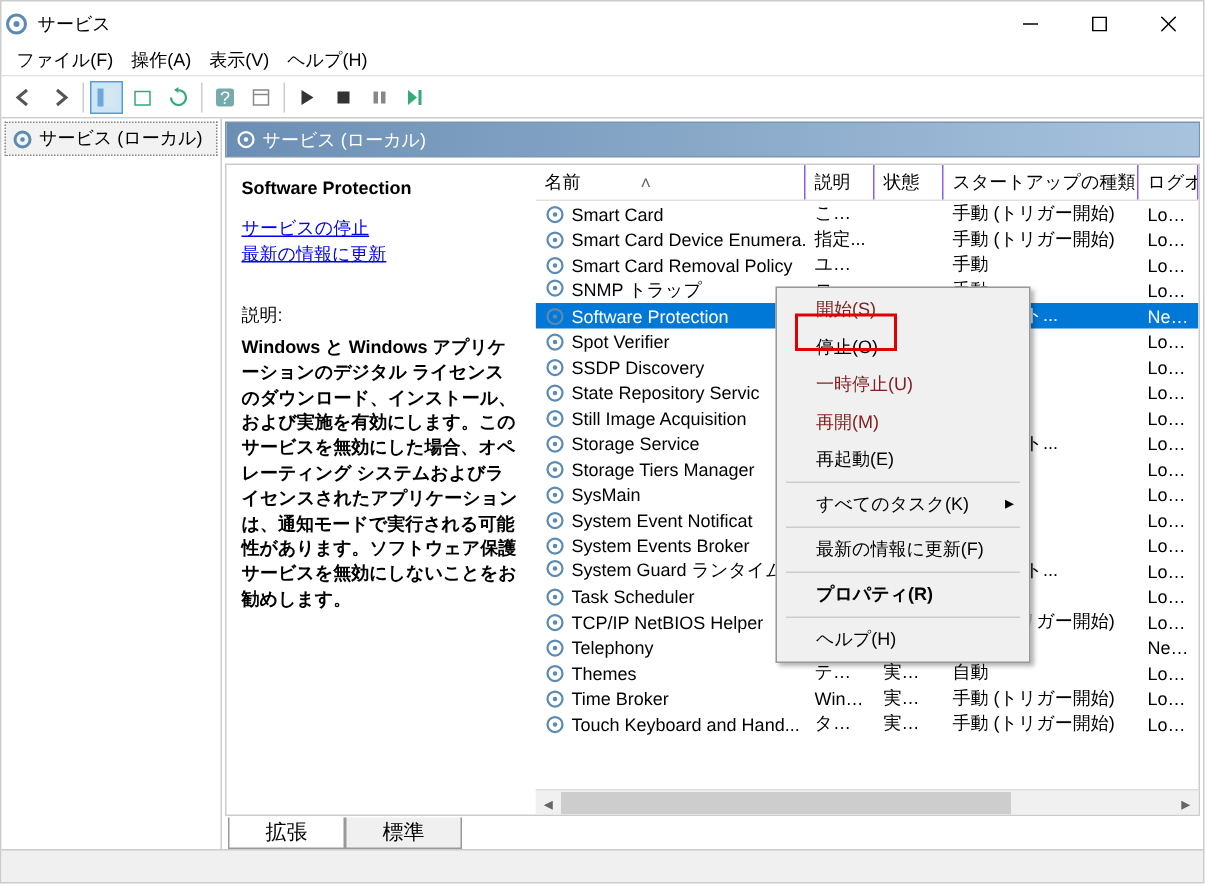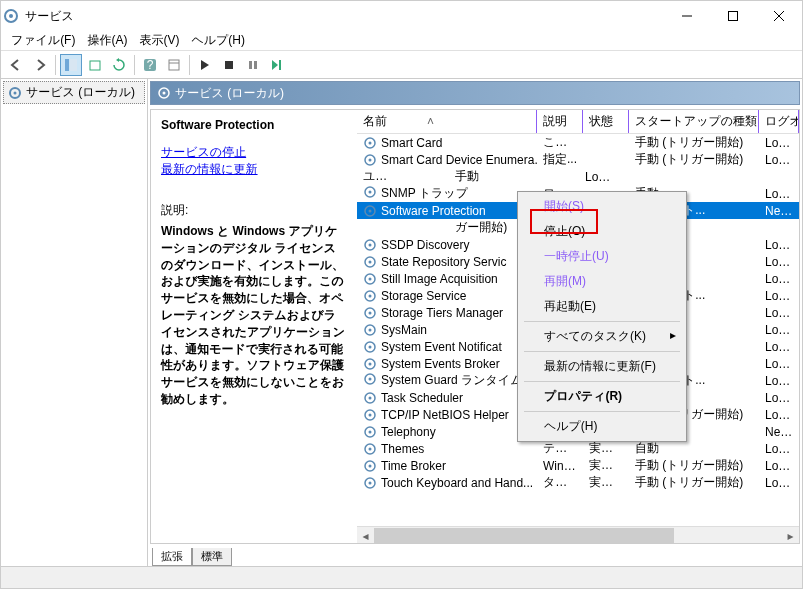--- a/index.html
+++ b/index.html
@@ -39,26 +39,26 @@
 .row { display: flex; height: 17px; align-items: center; }
 .row .cell { overflow: hidden; white-space: nowrap; text-overflow: ellipsis; padding: 0 6px; }
 .row .cname { width: 180px; display: flex; align-items: flex-start; }
 .row .cdesc { width: 46px; }
 .row .cstat { width: 46px; }
 .row .cstart { width: 130px; }
 .row .clogon { width: 40px; }
 .row .svc-icon { width: 14px; height: 14px; margin-right: 4px; flex-shrink: 0; }
 .row.selected { background: #0078d7; color: #fff; }
 .tabs { height: 20px; display: flex; align-items: flex-end; padding-left: 4px; }
-.tab { border: 1px solid #999; border-top: none; padding: 1px 8px; background: #f0f0f0; font-size: 11px; }
+.tab { border: 1px solid #999; border-top: none; padding: 1px 24px; background: #f0f0f0; font-size: 14px; }
 .tab.active { background: #fff; }
 .statusbar { height: 22px; border-top: 1px solid #ccc; background: #f0f0f0; }
 .ctxmenu { position: absolute; left: 160px; top: 81px; width: 170px; background: #f0f0f0; border: 1px solid #999; box-shadow: 2px 2px 3px rgba(0,0,0,0.3); padding: 2px; z-index: 10; }
 .ctxitem { padding: 4px 24px; position: relative; }
-.ctxitem.disabled { color: #8b5cf6; }
+.ctxitem.disabled { color: #7f1d1d; }
 .ctxsep { height: 1px; background: #ccc; margin: 2px 4px; }
 .ctxitem .arrow { position: absolute; right: 8px; }
 .highlight-box { position: absolute; border: 2px solid #e00000; pointer-events: none; left: 173px; top: 99px; width: 68px; height: 25px; z-index: 11; }
 .scroll-h { height: 17px; background: #f0f0f0; border-top: 1px solid #ddd; position: relative; }
 .scroll-h .thumb { position: absolute; left: 17px; top: 1px; width: 300px; height: 15px; background: #cdcdcd; }
 .scroll-h .arr { position: absolute; top: 1px; width: 15px; height: 15px; display: flex; align-items: center; justify-content: center; color: #666; }
 .scroll-h .arr.l { left: 1px; } .scroll-h .arr.r { right: 1px; }
 svg { display: block; }
 </style>
 </head>
@@ -230,20 +230,29 @@
                   </svg>
                 </span>
                 <span>Smart Card Device Enumera...</span>
               </div>
               <div class="cell cdesc">指定...</div>
               <div class="cell cstat"></div>
               <div class="cell cstart">手動 (トリガー開始)</div>
               <div class="cell clogon">Local S</div>
             </div>
             <div class="row">
+              <div class="cell cname">
+                <span class="svc-icon">
+                  <svg width="14" height="14">
+                    <circle cx="7" cy="7" r="5" fill="none" stroke="#5b8ab3" stroke-width="1.5"></circle>
+                    <circle cx="7" cy="7" r="1.5" fill="#5b8ab3"></circle>
+                  </svg>
+                </span>
+                <span>Smart Card Removal Policy</span>
+              </div>
               <div class="cell cdesc">ユーザ...</div>
               <div class="cell cstat"></div>
               <div class="cell cstart">手動</div>
               <div class="cell clogon">Local S</div>
             </div>
             <div class="row">
               <div class="cell cname">
                 <span class="svc-icon">
                   <svg width="14" height="14">
                     <circle cx="7" cy="7" r="5" fill="none" stroke="#5b8ab3" stroke-width="1.5"></circle>
@@ -266,20 +275,29 @@
                   </svg>
                 </span>
                 <span>Software Protection</span>
               </div>
               <div class="cell cdesc"></div>
               <div class="cell cstat"></div>
               <div class="cell cstart">延開始、ト...</div>
               <div class="cell clogon">Networ</div>
             </div>
             <div class="row">
+              <div class="cell cname">
+                <span class="svc-icon">
+                  <svg width="14" height="14">
+                    <circle cx="7" cy="7" r="5" fill="none" stroke="#5b8ab3" stroke-width="1.5"></circle>
+                    <circle cx="7" cy="7" r="1.5" fill="#5b8ab3"></circle>
+                  </svg>
+                </span>
+                <span>Spot Verifier</span>
+              </div>
               <div class="cell cdesc"></div>
               <div class="cell cstat"></div>
               <div class="cell cstart">ガー開始)</div>
               <div class="cell clogon">Local S</div>
             </div>
             <div class="row">
               <div class="cell cname">
                 <span class="svc-icon">
                   <svg width="14" height="14">
                     <circle cx="7" cy="7" r="5" fill="none" stroke="#5b8ab3" stroke-width="1.5"></circle>

